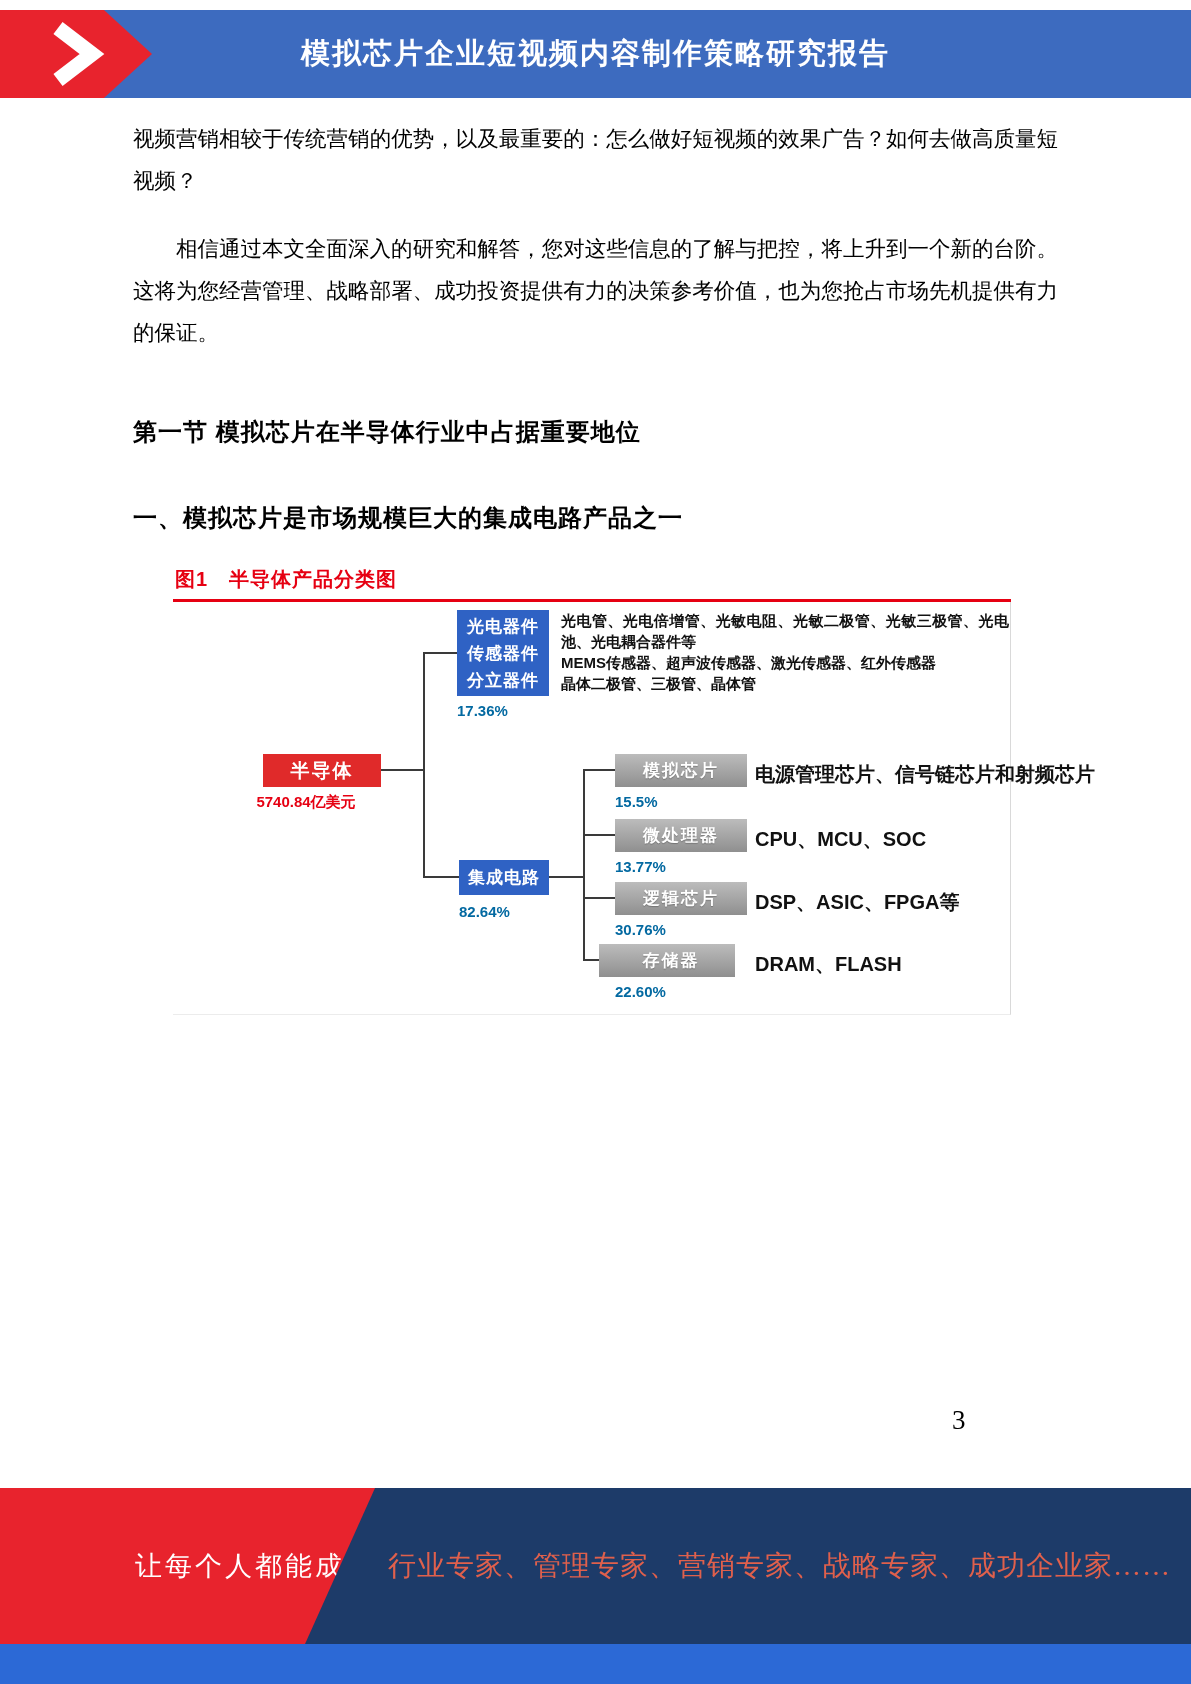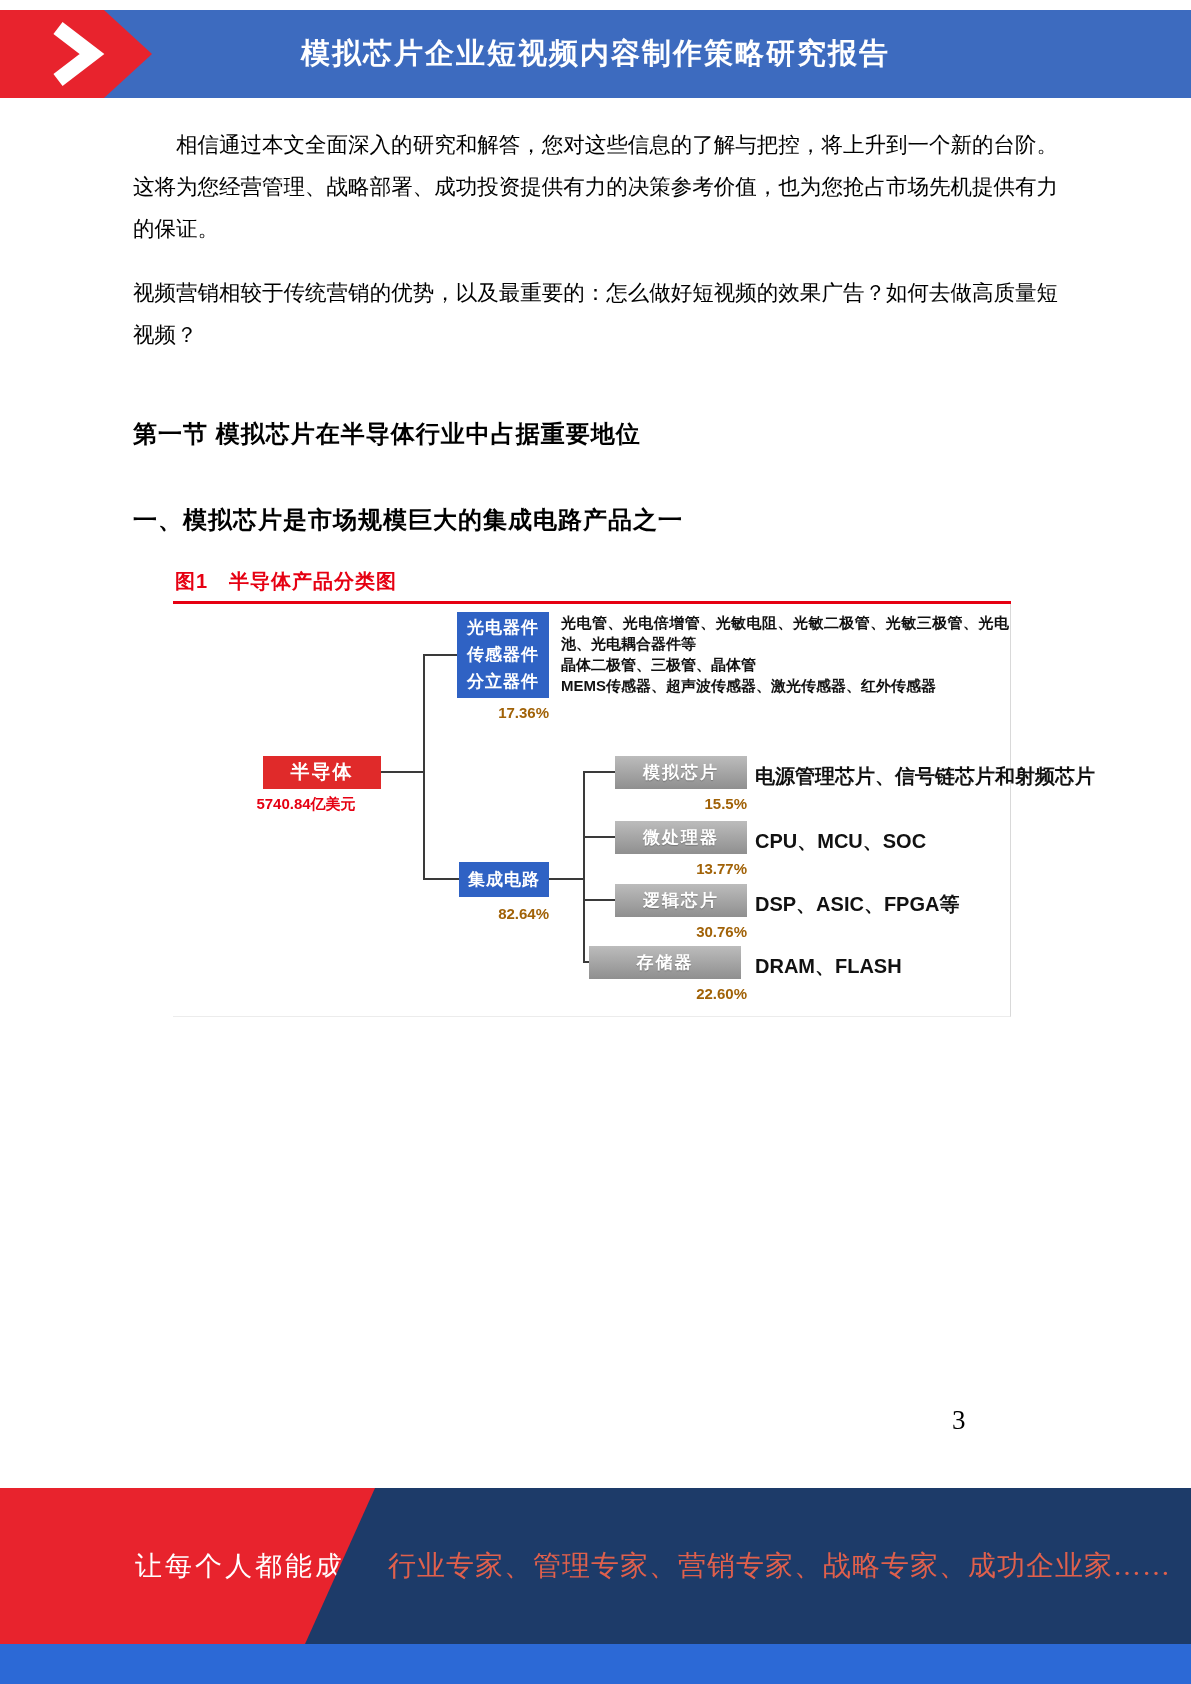--- a/index.html
+++ b/index.html
@@ -32,21 +32,21 @@
   .fig-title { color:#e60012; font-size:20px; font-weight:bold; padding:4px 2px 6px; border-bottom:3px solid #e60012; letter-spacing:1px; }
   .diagram { position:relative; height:412px; border-right:1px solid #d9d9d9; border-bottom:1px solid #ececec; background:#fff; }
   .node {
     position:absolute; display:flex; flex-direction:column; align-items:center; justify-content:center;
     color:#fff; font-weight:bold; text-align:center;
   }
   .red-node  { background:#e02a2a; font-size:19px; letter-spacing:2px; }
   .blue-node { background:#2f62c4; font-size:17px; letter-spacing:1px; }
   .gray-node { background:linear-gradient(180deg,#bcbcbc,#8f8f8f); font-size:17px; letter-spacing:2px; text-shadow:0 1px 1px rgba(0,0,0,.25); }
   .blue-node span { display:block; line-height:27px; }
-  .pct { position:absolute; color:#a16207; font-weight:bold; font-size:15px; text-align:right; }
+  .pct { position:absolute; color:#0369a1; font-weight:bold; font-size:15px; text-align:left; }
   .rootval { position:absolute; color:#e60012; font-weight:bold; font-size:15px; text-align:center; }
   .desc { position:absolute; font-weight:bold; color:#111; }
   .opto-desc { font-size:15px; line-height:21px; text-align:justify; }
   .item-desc { font-size:20px; white-space:nowrap; }
   .cline { position:absolute; background:#3a3a3a; }
 
   
   .pagenum { position:absolute; left:952px; top:1405px; font-size:27px; font-family:"Liberation Serif", serif; }
 
   
@@ -66,22 +66,22 @@
 
   <header class="banner">
     <svg class="banner-arrow" viewBox="0 0 152 88" aria-hidden="true">
       <polygon points="0,0 104,0 152,44 104,88 0,88" fill="#e8232d"></polygon>
       <polyline points="58,18 92,44 58,70" fill="none" stroke="#ffffff" stroke-width="15"></polyline>
     </svg>
     <div class="banner-title">模拟芯片企业短视频内容制作策略研究报告</div>
   </header>
 
   <main class="content">
+    <p class="para p1">视频营销相较于传统营销的优势，以及最重要的：怎么做好短视频的效果广告？如何去做高质量短视频？</p>
     <p class="para p2">相信通过本文全面深入的研究和解答，您对这些信息的了解与把控，将上升到一个新的台阶。这将为您经营管理、战略部署、成功投资提供有力的决策参考价值，也为您抢占市场先机提供有力的保证。</p>
-    <p class="para p1">视频营销相较于传统营销的优势，以及最重要的：怎么做好短视频的效果广告？如何去做高质量短视频？</p>
 
     <h2 class="section">第一节 模拟芯片在半导体行业中占据重要地位</h2>
     <h2 class="subsection">一、模拟芯片是市场规模巨大的集成电路产品之一</h2>
 
 
     <figure class="figure">
       <div class="fig-title">图1　半导体产品分类图</div>
 
       <div class="diagram">
 
@@ -102,22 +102,22 @@
         <div class="rootval" style="left:44px; top:191px; width:178px;">5740.84亿美元</div>
 
         <div class="node blue-node" style="left:284px; top:8px; width:92px; height:86px;">
           <span>光电器件</span>
           <span>传感器件</span>
           <span>分立器件</span>
         </div>
         <div class="pct" style="left:284px; top:100px; width:92px;">17.36%</div>
         <div class="desc opto-desc" style="left:388px; top:8px; width:448px;">
           <div>光电管、光电倍增管、光敏电阻、光敏二极管、光敏三极管、光电池、光电耦合器件等</div>
+          <div>MEMS传感器、超声波传感器、激光传感器、红外传感器</div>
           <div>晶体二极管、三极管、晶体管</div>
-          <div>MEMS传感器、超声波传感器、激光传感器、红外传感器</div>
         </div>
 
         <div class="node blue-node" style="left:286px; top:258px; width:90px; height:35px;">
           <span>集成电路</span>
         </div>
         <div class="pct" style="left:286px; top:301px; width:90px;">82.64%</div>
 
         <div class="node gray-node" style="left:442px; top:152px; width:132px; height:33px;">
           <span>模拟芯片</span>
         </div>
@@ -129,21 +129,21 @@
         </div>
         <div class="pct" style="left:442px; top:256px; width:132px;">13.77%</div>
         <div class="desc item-desc" style="left:582px; top:224px;">CPU、MCU、SOC</div>
 
         <div class="node gray-node" style="left:442px; top:280px; width:132px; height:33px;">
           <span>逻辑芯片</span>
         </div>
         <div class="pct" style="left:442px; top:319px; width:132px;">30.76%</div>
         <div class="desc item-desc" style="left:582px; top:287px;">DSP、ASIC、FPGA等</div>
 
-        <div class="node gray-node" style="left:416px; top:342px; width:152px; height:33px;">
+        <div class="node gray-node" style="left:426px; top:342px; width:128px; height:33px;padding-left:8px;">
           <span>存储器</span>
         </div>
         <div class="pct" style="left:442px; top:381px; width:132px;">22.60%</div>
         <div class="desc item-desc" style="left:582px; top:349px;">DRAM、FLASH</div>
 
       </div>
     </figure>
   </main>
 
   <div class="pagenum">3</div>

